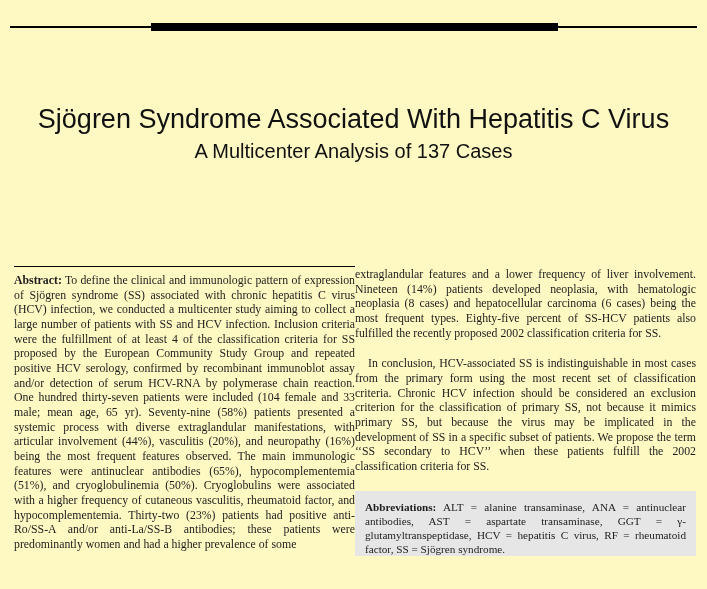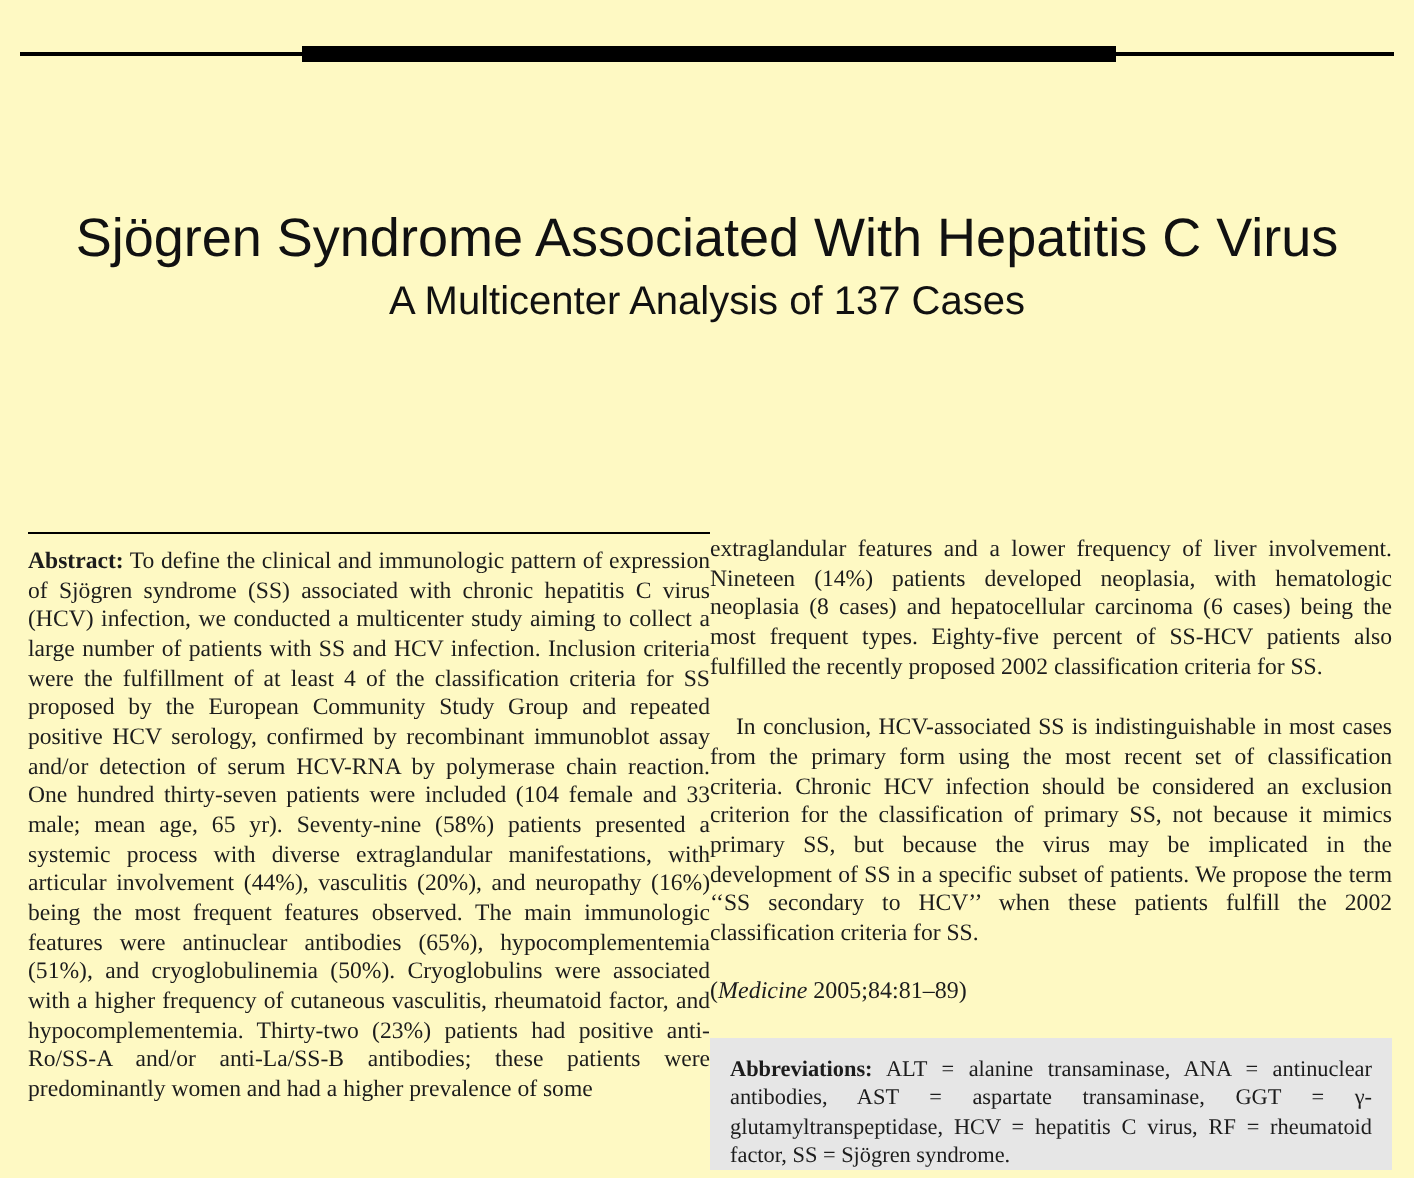--- a/index.html
+++ b/index.html
@@ -84,21 +84,20 @@
   <div class="columns">
 
     <div class="col col-left">
       <p><span class="abstract-label">Abstract:</span><span> To define the clinical and immunologic pattern of expression of Sjögren syndrome (SS) associated with chronic hepatitis C virus (HCV) infection, we conducted a multicenter study aiming to collect a large number of patients with SS and HCV infection. Inclusion criteria were the fulfillment of at least 4 of the classification criteria for SS proposed by the European Community Study Group and repeated positive HCV serology, confirmed by recombinant immunoblot assay and/or detection of serum HCV-RNA by polymerase chain reaction. One hundred thirty-seven patients were included (104 female and 33 male; mean age, 65 yr). Seventy-nine (58%) patients presented a systemic process with diverse extraglandular manifestations, with articular involvement (44%), vasculitis (20%), and neuropathy (16%) being the most frequent features observed. The main immunologic features were antinuclear antibodies (65%), hypocomplementemia (51%), and cryoglobulinemia (50%). Cryoglobulins were associated with a higher frequency of cutaneous vasculitis, rheumatoid factor, and hypocomplementemia. Thirty-two (23%) patients had positive anti-Ro/SS-A and/or anti-La/SS-B antibodies; these patients were predominantly women and had a higher prevalence of some</span></p>
     </div>
 
     <div class="col col-right">
       <p>extraglandular features and a lower frequency of liver involvement. Nineteen (14%) patients developed neoplasia, with hematologic neoplasia (8 cases) and hepatocellular carcinoma (6 cases) being the most frequent types. Eighty-five percent of SS-HCV patients also fulfilled the recently proposed 2002 classification criteria for SS.</p>
       <p class="para-indent">In conclusion, HCV-associated SS is indistinguishable in most cases from the primary form using the most recent set of classification criteria. Chronic HCV infection should be considered an exclusion criterion for the classification of primary SS, not because it mimics primary SS, but because the virus may be implicated in the development of SS in a specific subset of patients. We propose the term ‘‘SS secondary to HCV’’ when these patients fulfill the 2002 classification criteria for SS.</p>
 
-      <p class="citation"><span>(</span><span class="journal">Medicine</span><span> 2005;84:81–89)</span></p>
 
       <div class="abbrev-box">
         <span class="abbrev-label">Abbreviations:</span><span> ALT = alanine transaminase, ANA = antinuclear antibodies, AST = aspartate transaminase, GGT = γ-glutamyltranspeptidase, HCV = hepatitis C virus, RF = rheumatoid factor, SS = Sjögren syndrome.</span>
       </div>
     </div>
 
   </div>
 </div>
 
 </body></html>

